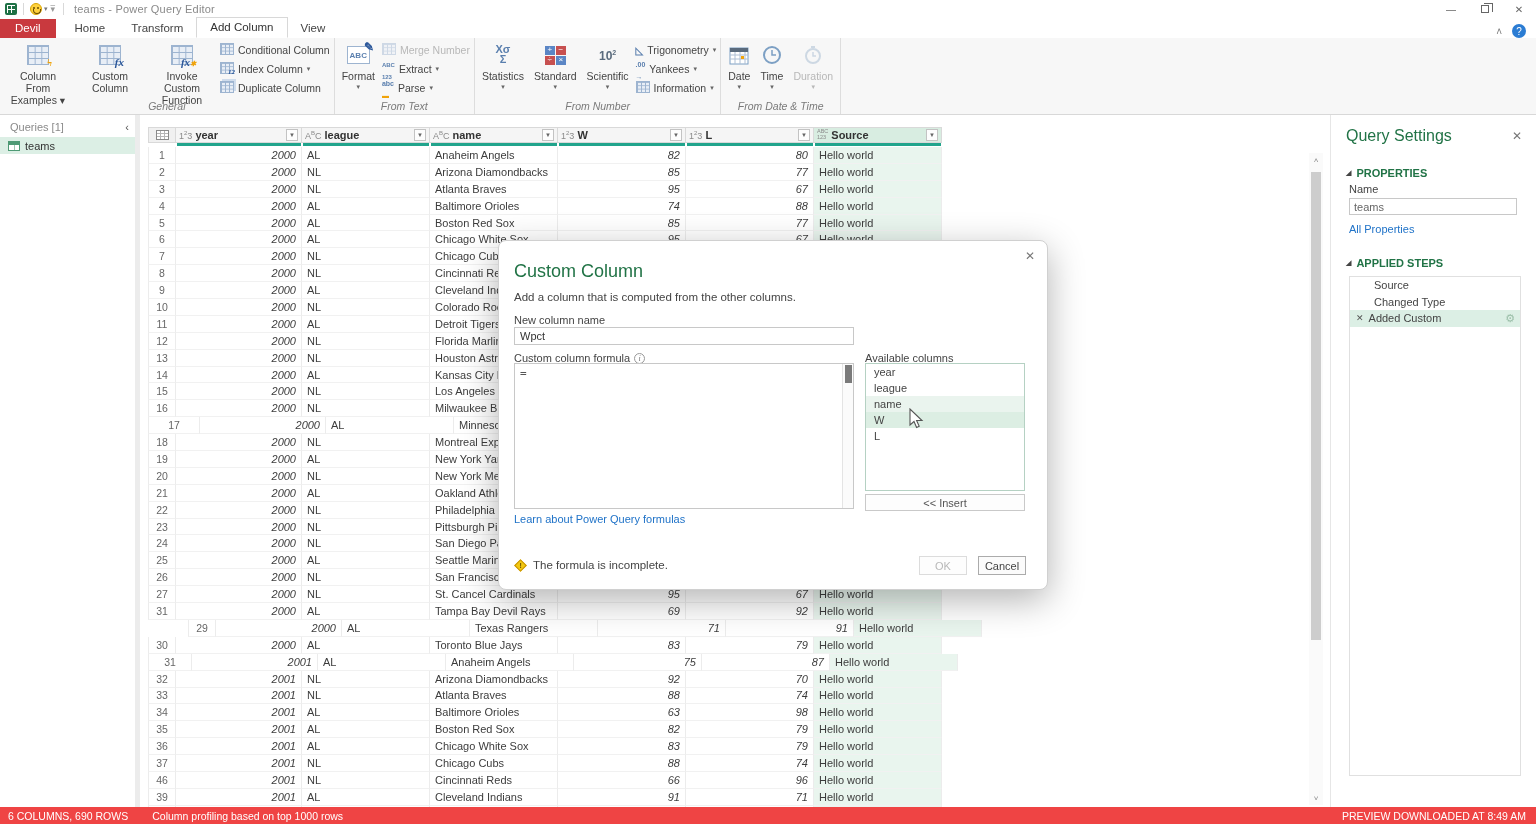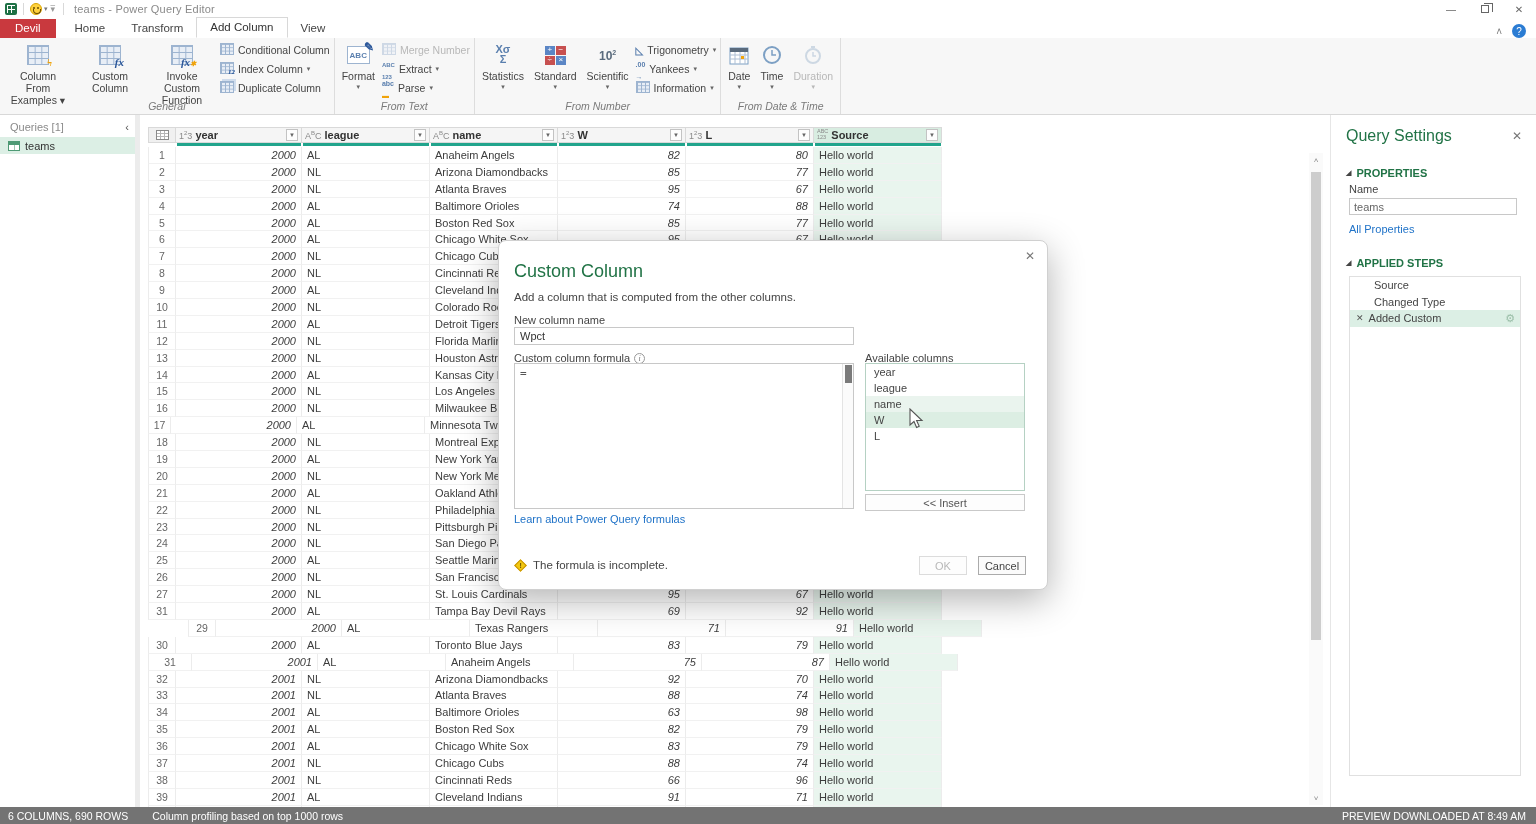--- a/index.html
+++ b/index.html
@@ -136,21 +136,21 @@
   .name-input { width:168px; height:17px; border:1px solid #c8c8c8; font-size:11px; color:#666;
                 padding:0 4px; font-family:"Liberation Sans", sans-serif; }
   .link { color:#2073c8; }
   .steps-box { border:1px solid #e0e0e0; width:172px; }
   .step { display:flex; align-items:center; height:16.5px; padding-left:24px; color:#444; position:relative; }
   .step.selected { background:#DCEFE5; padding-left:6px; }
   .step .del { font-size:9px; color:#555; margin-right:5px; }
   .step .gear { margin-left:auto; margin-right:5px; color:#9bbfa9; font-size:11px; }
 
   
-  .statusbar { position:absolute; left:0; top:807px; width:1536px; height:17px; background:#737373;
+  .statusbar { position:absolute; left:0; top:807px; width:1536px; height:17px; background:#ef4444;
                color:#fff; font-size:10.5px; display:flex; align-items:center; }
   .statusbar .s1 { margin-left:8px; }
   .statusbar .s2 { margin-left:24px; }
   .statusbar .s3 { margin-left:auto; margin-right:10px; }
 
   
   .dialog { position:absolute; left:498px; top:240px; width:550px; height:350px; background:#fff;
             border:1px solid #d0d0d0; border-radius:8px; box-shadow:0 10px 36px rgba(0,0,0,.3);
             font-size:11px; z-index:10; }
   .dlg-close { position:absolute; right:12px; top:8px; color:#777; font-size:12px; }
@@ -592,21 +592,21 @@
         <div class="trow">
           <div class="tcell rownum" style="width: 28px;">16</div>
           <div class="tcell num" style="width: 126px;">2000</div>
           <div class="tcell" style="width: 128px;">NL</div>
           <div class="tcell" style="width: 128px;">Milwaukee Brewers</div>
           <div class="tcell num" style="width: 128px;"></div>
           <div class="tcell num" style="width: 128px;"></div>
           <div class="tcell custom" style="width: 128px;">Hello world</div>
         </div>
         <div class="trow">
-          <div class="tcell rownum" style="width: 23px;">17</div>
+          <div class="tcell rownum" style="width: 52px;">17</div>
           <div class="tcell num" style="width: 126px;">2000</div>
           <div class="tcell" style="width: 128px;">AL</div>
           <div class="tcell" style="width: 128px;">Minnesota Twins</div>
           <div class="tcell num" style="width: 128px;"></div>
           <div class="tcell num" style="width: 128px;"></div>
           <div class="tcell custom" style="width: 128px;">Hello world</div>
         </div>
         <div class="trow">
           <div class="tcell rownum" style="width: 28px;">18</div>
           <div class="tcell num" style="width: 126px;">2000</div>
@@ -685,21 +685,21 @@
           <div class="tcell" style="width: 128px;">NL</div>
           <div class="tcell" style="width: 128px;">San Francisco Giants</div>
           <div class="tcell num" style="width: 128px;"></div>
           <div class="tcell num" style="width: 128px;"></div>
           <div class="tcell custom" style="width: 128px;">Hello world</div>
         </div>
         <div class="trow">
           <div class="tcell rownum" style="width: 28px;">27</div>
           <div class="tcell num" style="width: 126px;">2000</div>
           <div class="tcell" style="width: 128px;">NL</div>
-          <div class="tcell" style="width: 128px;">St. Louis Cardinals</div>
+          <div class="tcell" style="width: 128px;">St. Cancel Cardinals</div>
           <div class="tcell num" style="width: 128px;">95</div>
           <div class="tcell num" style="width: 128px;">67</div>
           <div class="tcell custom" style="width: 128px;">Hello world</div>
         </div>
         <div class="trow">
           <div class="tcell rownum" style="width: 28px;">31</div>
           <div class="tcell num" style="width: 126px;">2000</div>
           <div class="tcell" style="width: 128px;">AL</div>
           <div class="tcell" style="width: 128px;">Tampa Bay Devil Rays</div>
           <div class="tcell num" style="width: 128px;">69</div>
@@ -781,21 +781,21 @@
         <div class="trow">
           <div class="tcell rownum" style="width: 28px;">37</div>
           <div class="tcell num" style="width: 126px;">2001</div>
           <div class="tcell" style="width: 128px;">NL</div>
           <div class="tcell" style="width: 128px;">Chicago Cubs</div>
           <div class="tcell num" style="width: 128px;">88</div>
           <div class="tcell num" style="width: 128px;">74</div>
           <div class="tcell custom" style="width: 128px;">Hello world</div>
         </div>
         <div class="trow">
-          <div class="tcell rownum" style="width: 28px;">38</div>
+          <div class="tcell rownum" style="width: 28px;">46</div>
           <div class="tcell num" style="width: 126px;">2001</div>
           <div class="tcell" style="width: 128px;">NL</div>
           <div class="tcell" style="width: 128px;">Cincinnati Reds</div>
           <div class="tcell num" style="width: 128px;">66</div>
           <div class="tcell num" style="width: 128px;">96</div>
           <div class="tcell custom" style="width: 128px;">Hello world</div>
         </div>
         <div class="trow">
           <div class="tcell rownum" style="width: 28px;">39</div>
           <div class="tcell num" style="width: 126px;">2001</div>

